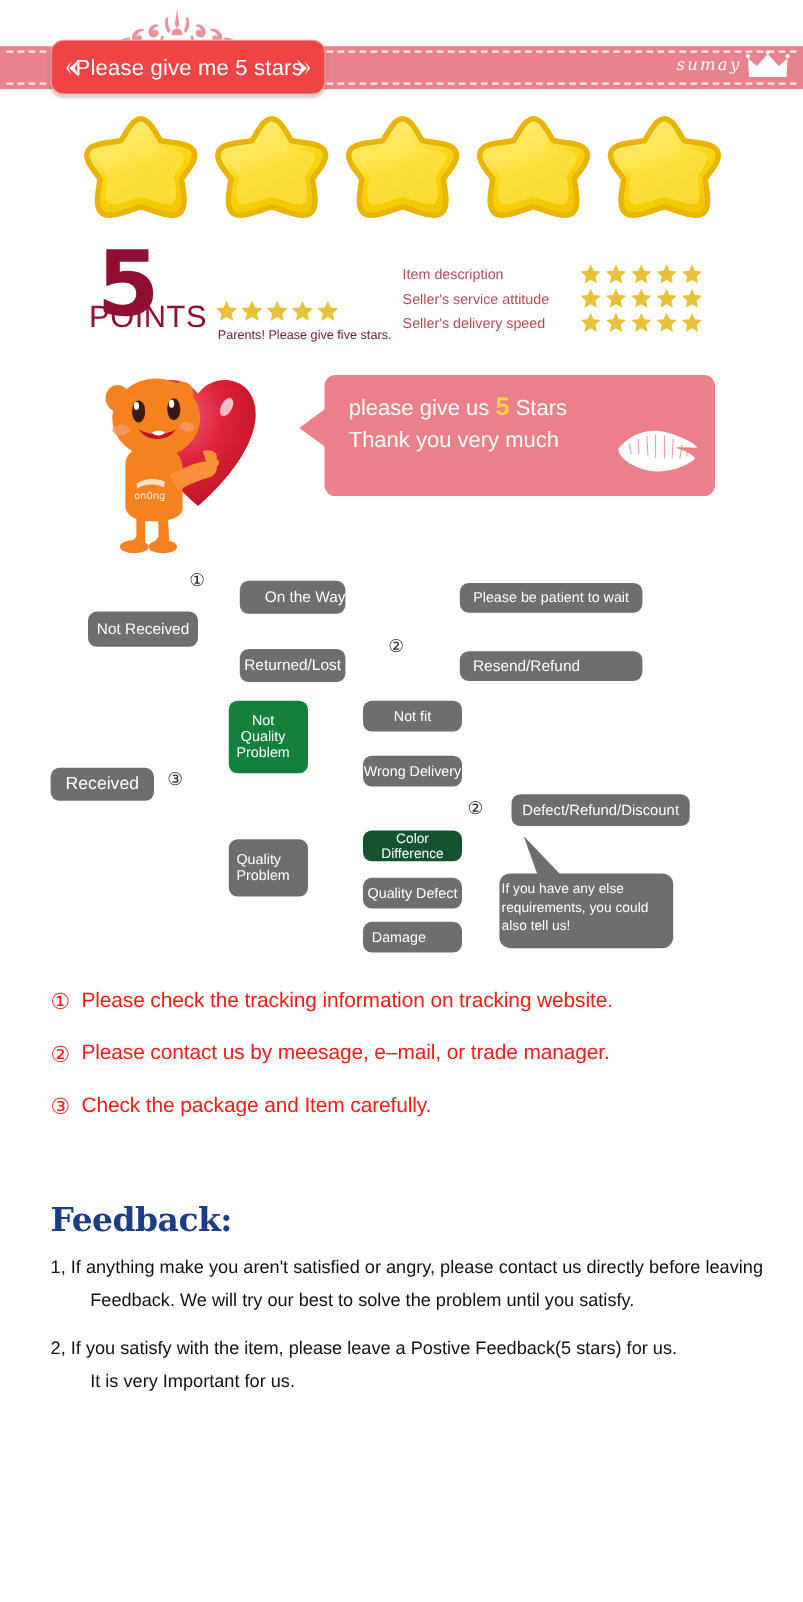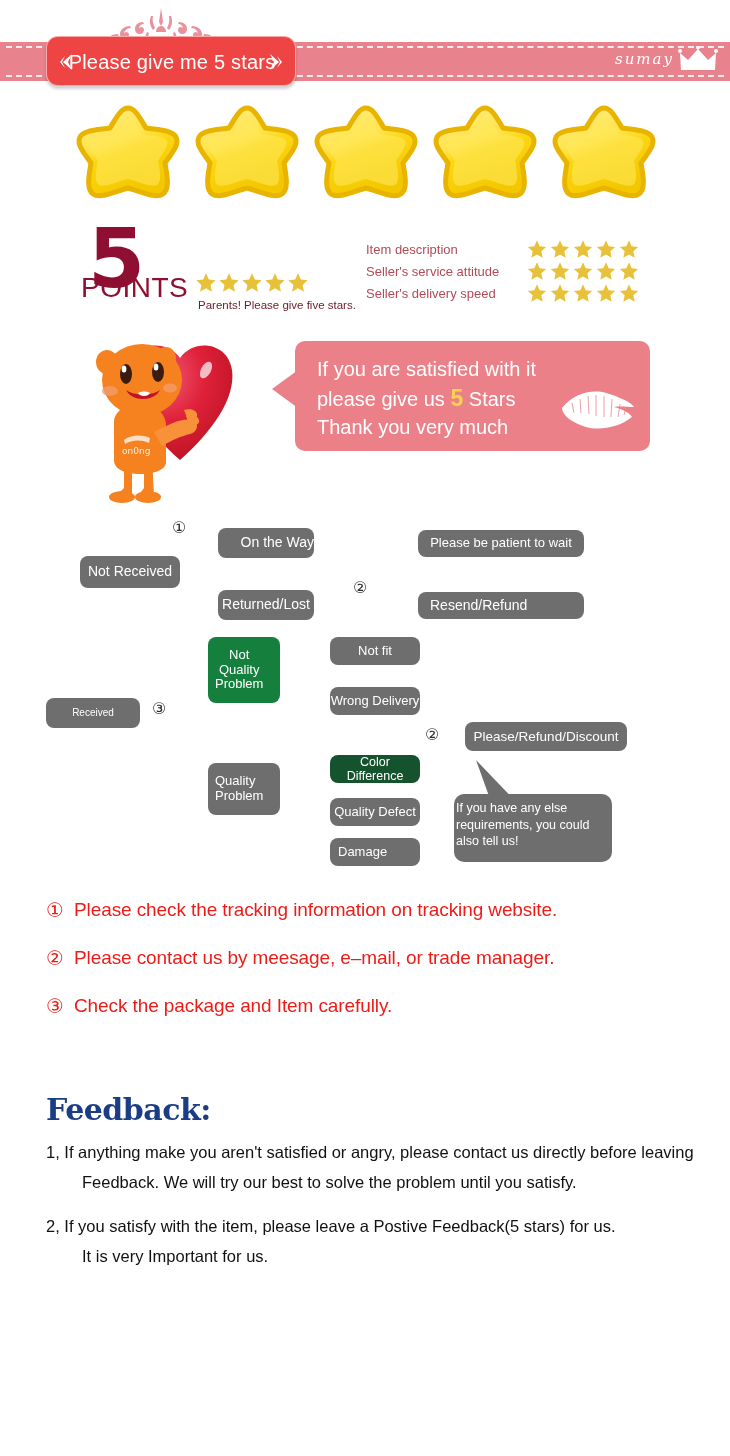--- a/index.html
+++ b/index.html
@@ -343,21 +343,20 @@
   <ellipse cx="68" cy="31" rx="2.4" ry="3.6" fill="#ffffff"></ellipse>
   <ellipse cx="22" cy="55" rx="8" ry="5" fill="#f49a6a" opacity="0.8"></ellipse>
   <ellipse cx="82" cy="52" rx="7" ry="4.5" fill="#f49a6a" opacity="0.8"></ellipse>
   <path d="M38 54 C44 66 66 66 72 54 C64 60 46 60 38 54 Z" fill="#c0122b"></path>
   <path d="M50 57 c4 -2 9 -2 12 0 c-2 4 -10 4 -12 0 z" fill="#ffffff"></path>
 </svg>
 
 <div class="bubble-tail"></div>
 <div class="bubble">
   <div class="bubble-lines">
-    <div><span>If you are satisfied with it</span></div>
     <div>
       <span>please give us</span>
       <span class="bubble-5">5</span>
       <span>Stars</span>
     </div>
     <div><span>Thank you very much</span></div>
   </div>
   <svg class="lips" viewBox="0 0 78 52">
     <path d="M4 25 C16 10 34 6 48 10 C62 14 74 20 76 24 C70 24 62 23 56 24 C64 26 72 30 74 34 C62 44 42 48 28 44 C14 40 4 32 4 25 Z" fill="#ffffff"></path>
     <g stroke="#eb8089" stroke-width="0.9" opacity="0.85">
@@ -467,21 +466,21 @@
 </div>
 <div class="fbox-text" style="left:218px;top:590px;width:96px;height:30px;background:#6e6e6e;border-radius:8px;font-size:14px;">
   <span>Returned/Lost</span>
 </div>
 <div class="fbox-text" style="left:418px;top:530px;width:166px;height:27px;background:#6e6e6e;border-radius:8px;font-size:13px;">
   <span>Please be patient to wait</span>
 </div>
 <div class="fbox-text" style="left:418px;top:592px;width:166px;height:27px;background:#6e6e6e;border-radius:8px;font-size:14px;justify-content:flex-start;padding-left:12px;">
   <span>Resend/Refund</span>
 </div>
-<div class="fbox-text" style="left:46px;top:698px;width:94px;height:30px;background:#6e6e6e;border-radius:8px;font-size:10px;text-align:center;">
+<div class="fbox-text" style="left:46px;top:698px;width:94px;height:30px;background:#6e6e6e;border-radius:8px;font-size:16px;text-align:center;">
   <span>Received</span>
 </div>
 <div class="fbox-text" style="left:208px;top:637px;width:72px;height:66px;background:#15803d;border-radius:8px;font-size:13px;justify-content:flex-start;padding-left:7px;white-space:pre-line;text-align:center;">
   <span>Not
 Quality
 Problem</span>
 </div>
 <div class="fbox-text" style="left:208px;top:763px;width:72px;height:52px;background:#6e6e6e;border-radius:8px;font-size:13px;justify-content:flex-start;padding-left:7px;white-space:pre-line;text-align:left;">
   <span>Quality
 Problem</span>
@@ -495,21 +494,21 @@
 <div class="fbox-text" style="left:330px;top:755px;width:90px;height:28px;background:#14532d;border-radius:8px;font-size:12.5px;">
   <span>Color Difference</span>
 </div>
 <div class="fbox-text" style="left:330px;top:798px;width:90px;height:28px;background:#6e6e6e;border-radius:8px;font-size:13px;">
   <span>Quality Defect</span>
 </div>
 <div class="fbox-text" style="left:330px;top:838px;width:90px;height:28px;background:#6e6e6e;border-radius:8px;font-size:13px;justify-content:flex-start;padding-left:8px;">
   <span>Damage</span>
 </div>
 <div class="fbox-text" style="left:465px;top:722px;width:162px;height:29px;background:#6e6e6e;border-radius:8px;font-size:13.5px;">
-  <span>Please/Refund/Discount</span>
+  <span>Defect/Refund/Discount</span>
 </div>
 
 <svg style="position:absolute;left:448px;top:748px;width:170px;height:118px;" viewBox="0 0 170 118">
   <path d="M28 12 L74 60 L46 62 Z" fill="#6e6e6e"></path>
   <rect x="6" y="46" width="158" height="68" rx="10" fill="#6e6e6e"></rect>
 </svg>
 <div class="callout-text">If you have any else requirements, you could also tell us!</div>
 
 <div class="circ-num" style="left:172px;top:518px;">①</div>
 <div class="circ-num" style="left:353px;top:578px;">②</div>

